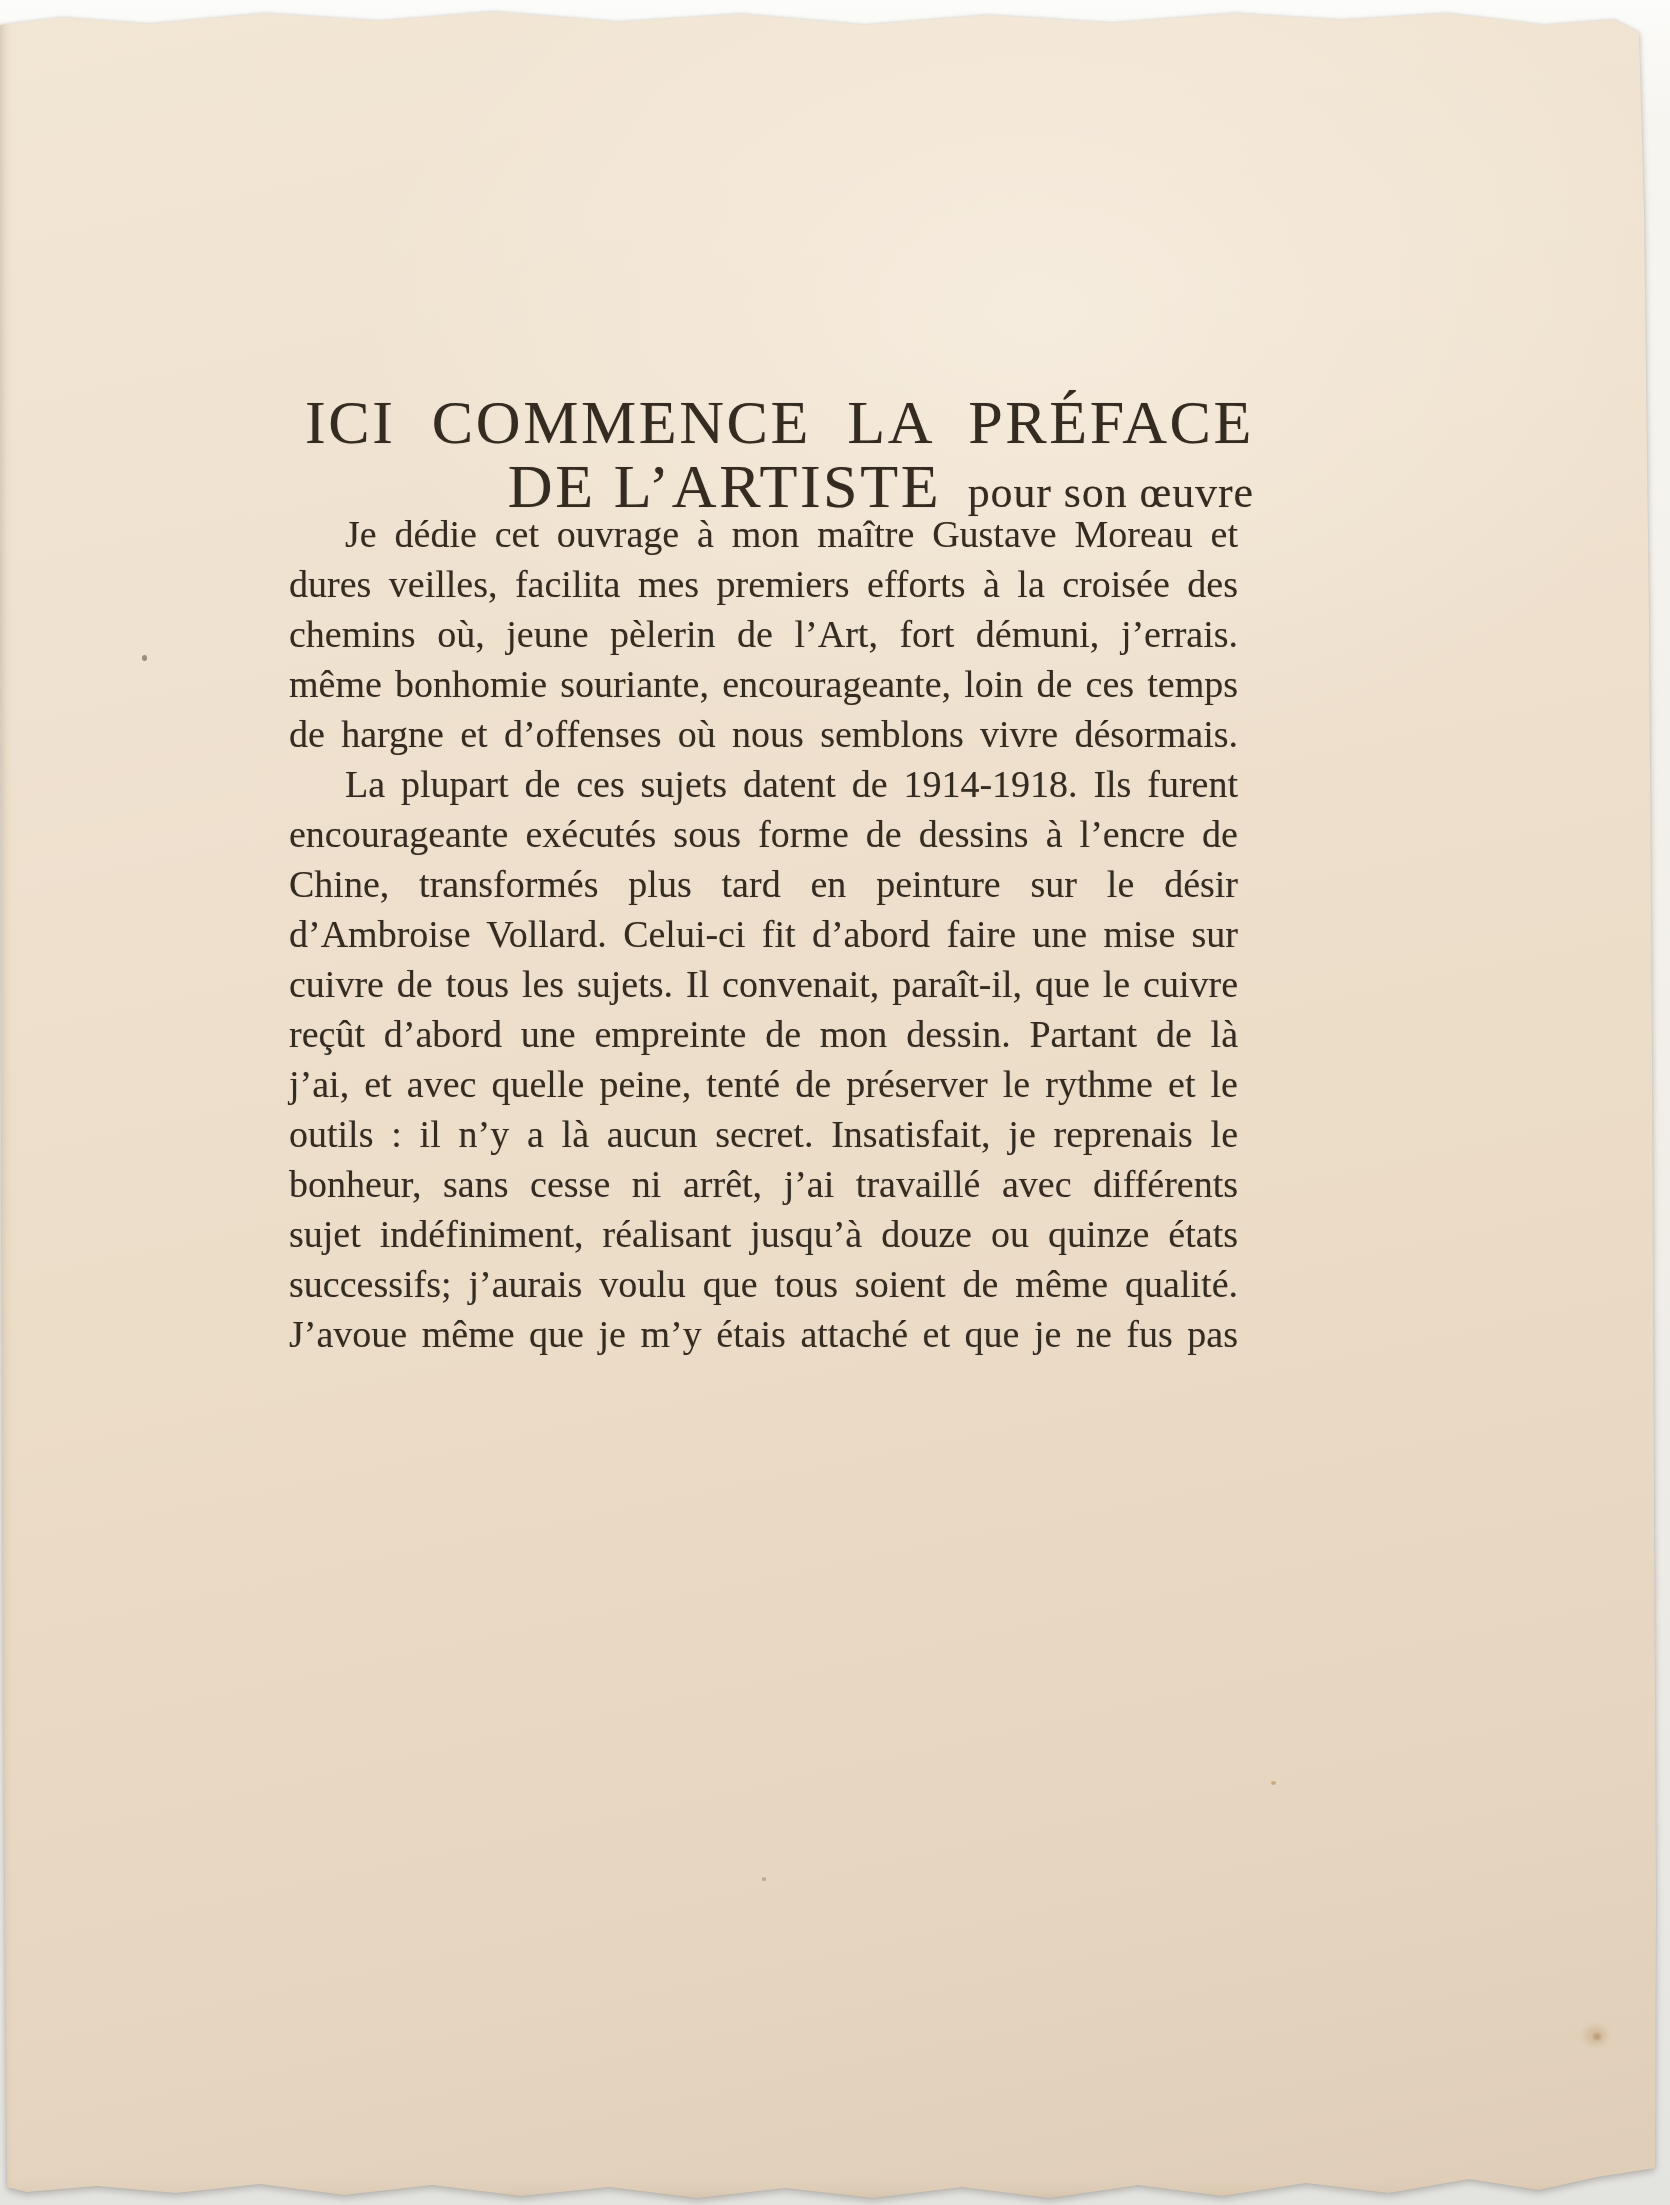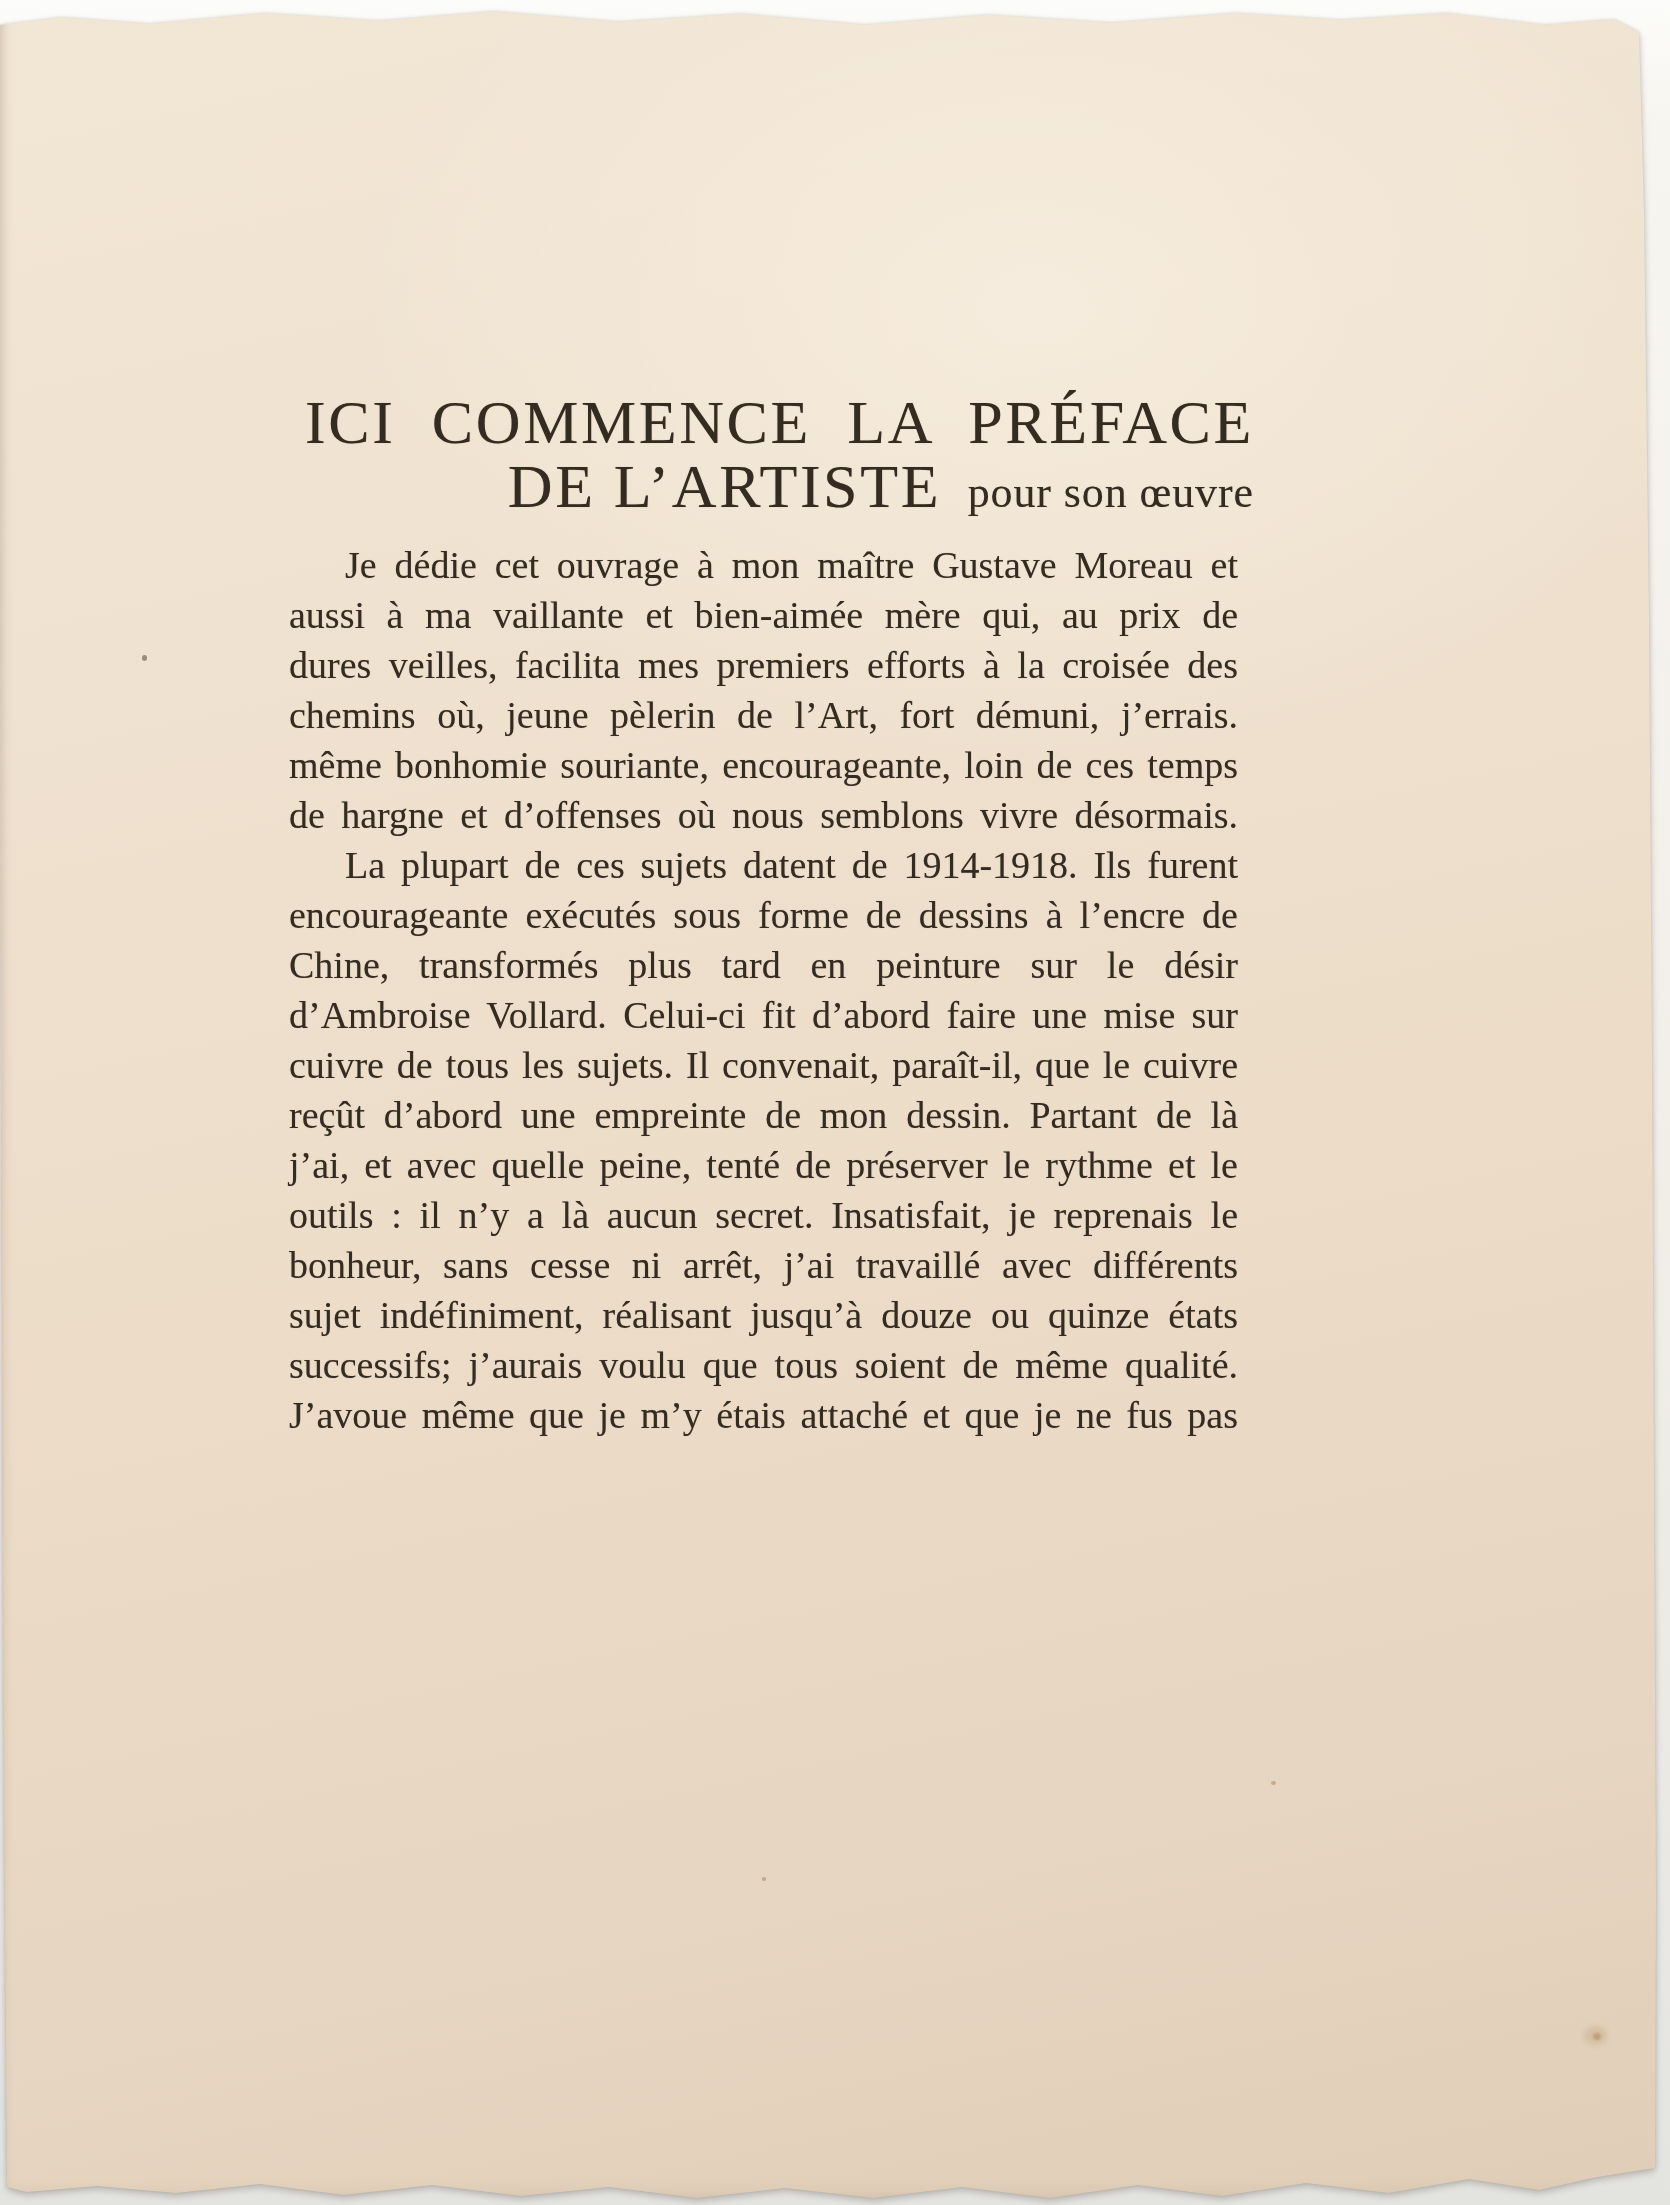--- a/index.html
+++ b/index.html
@@ -54,21 +54,21 @@
   }
   .t-line1 {
     display: block;
     text-align: justify; text-align-last: justify;
   }
   .t-line2 { display: block; white-space: nowrap; text-align: right; }
   .t-small {
     font-size: 44px; letter-spacing: 0.9px; margin-left: 26.5px;
   }
   .bodytext {
-    position: absolute; left: 289px; top: 540px; width: 949px;
+    position: absolute; left: 289px; top: 509px; width: 949px;
     color: var(--ink, #342b21);
     font-size: 38px; line-height: 50px;
     text-shadow: 0 0 0.9px rgba(52,43,33,0.30);
     font-variant-numeric: oldstyle-nums;
   }
   .paragraph { margin: 0; }
   .line {
     display: block;
     text-align: justify; text-align-last: justify;
     white-space: normal;
@@ -88,21 +88,20 @@
   <div class="paper">
 
     <h1 class="title">
       <span class="t-line1">ICI COMMENCE LA PRÉFACE</span>
       <span class="t-line2"><span class="t-caps">DE L’ARTISTE</span><span class="t-small">pour son œuvre</span></span>
     </h1>
 
     <div class="bodytext">
       <div class="paragraph">
         <span class="line indent">Je dédie cet ouvrage à mon maître Gustave Moreau et</span>
-        <span class="line">aussi à ma vaillante et bien-aimée mère qui, au prix de</span>
         <span class="line">dures veilles, facilita mes premiers efforts à la croisée des</span>
         <span class="line">chemins où, jeune pèlerin de l’Art, fort démuni, j’errais.</span>
         <span class="line">même bonhomie souriante, encourageante, loin de ces temps</span>
         <span class="line">de hargne et d’offenses où nous semblons vivre désormais.</span>
       </div>
       <div class="paragraph">
         <span class="line indent">La plupart de ces sujets datent de 1914-1918. Ils furent</span>
         <span class="line">encourageante exécutés sous forme de dessins à l’encre de</span>
         <span class="line">Chine, transformés plus tard en peinture sur le désir</span>
         <span class="line">d’Ambroise Vollard. Celui-ci fit d’abord faire une mise sur</span>

